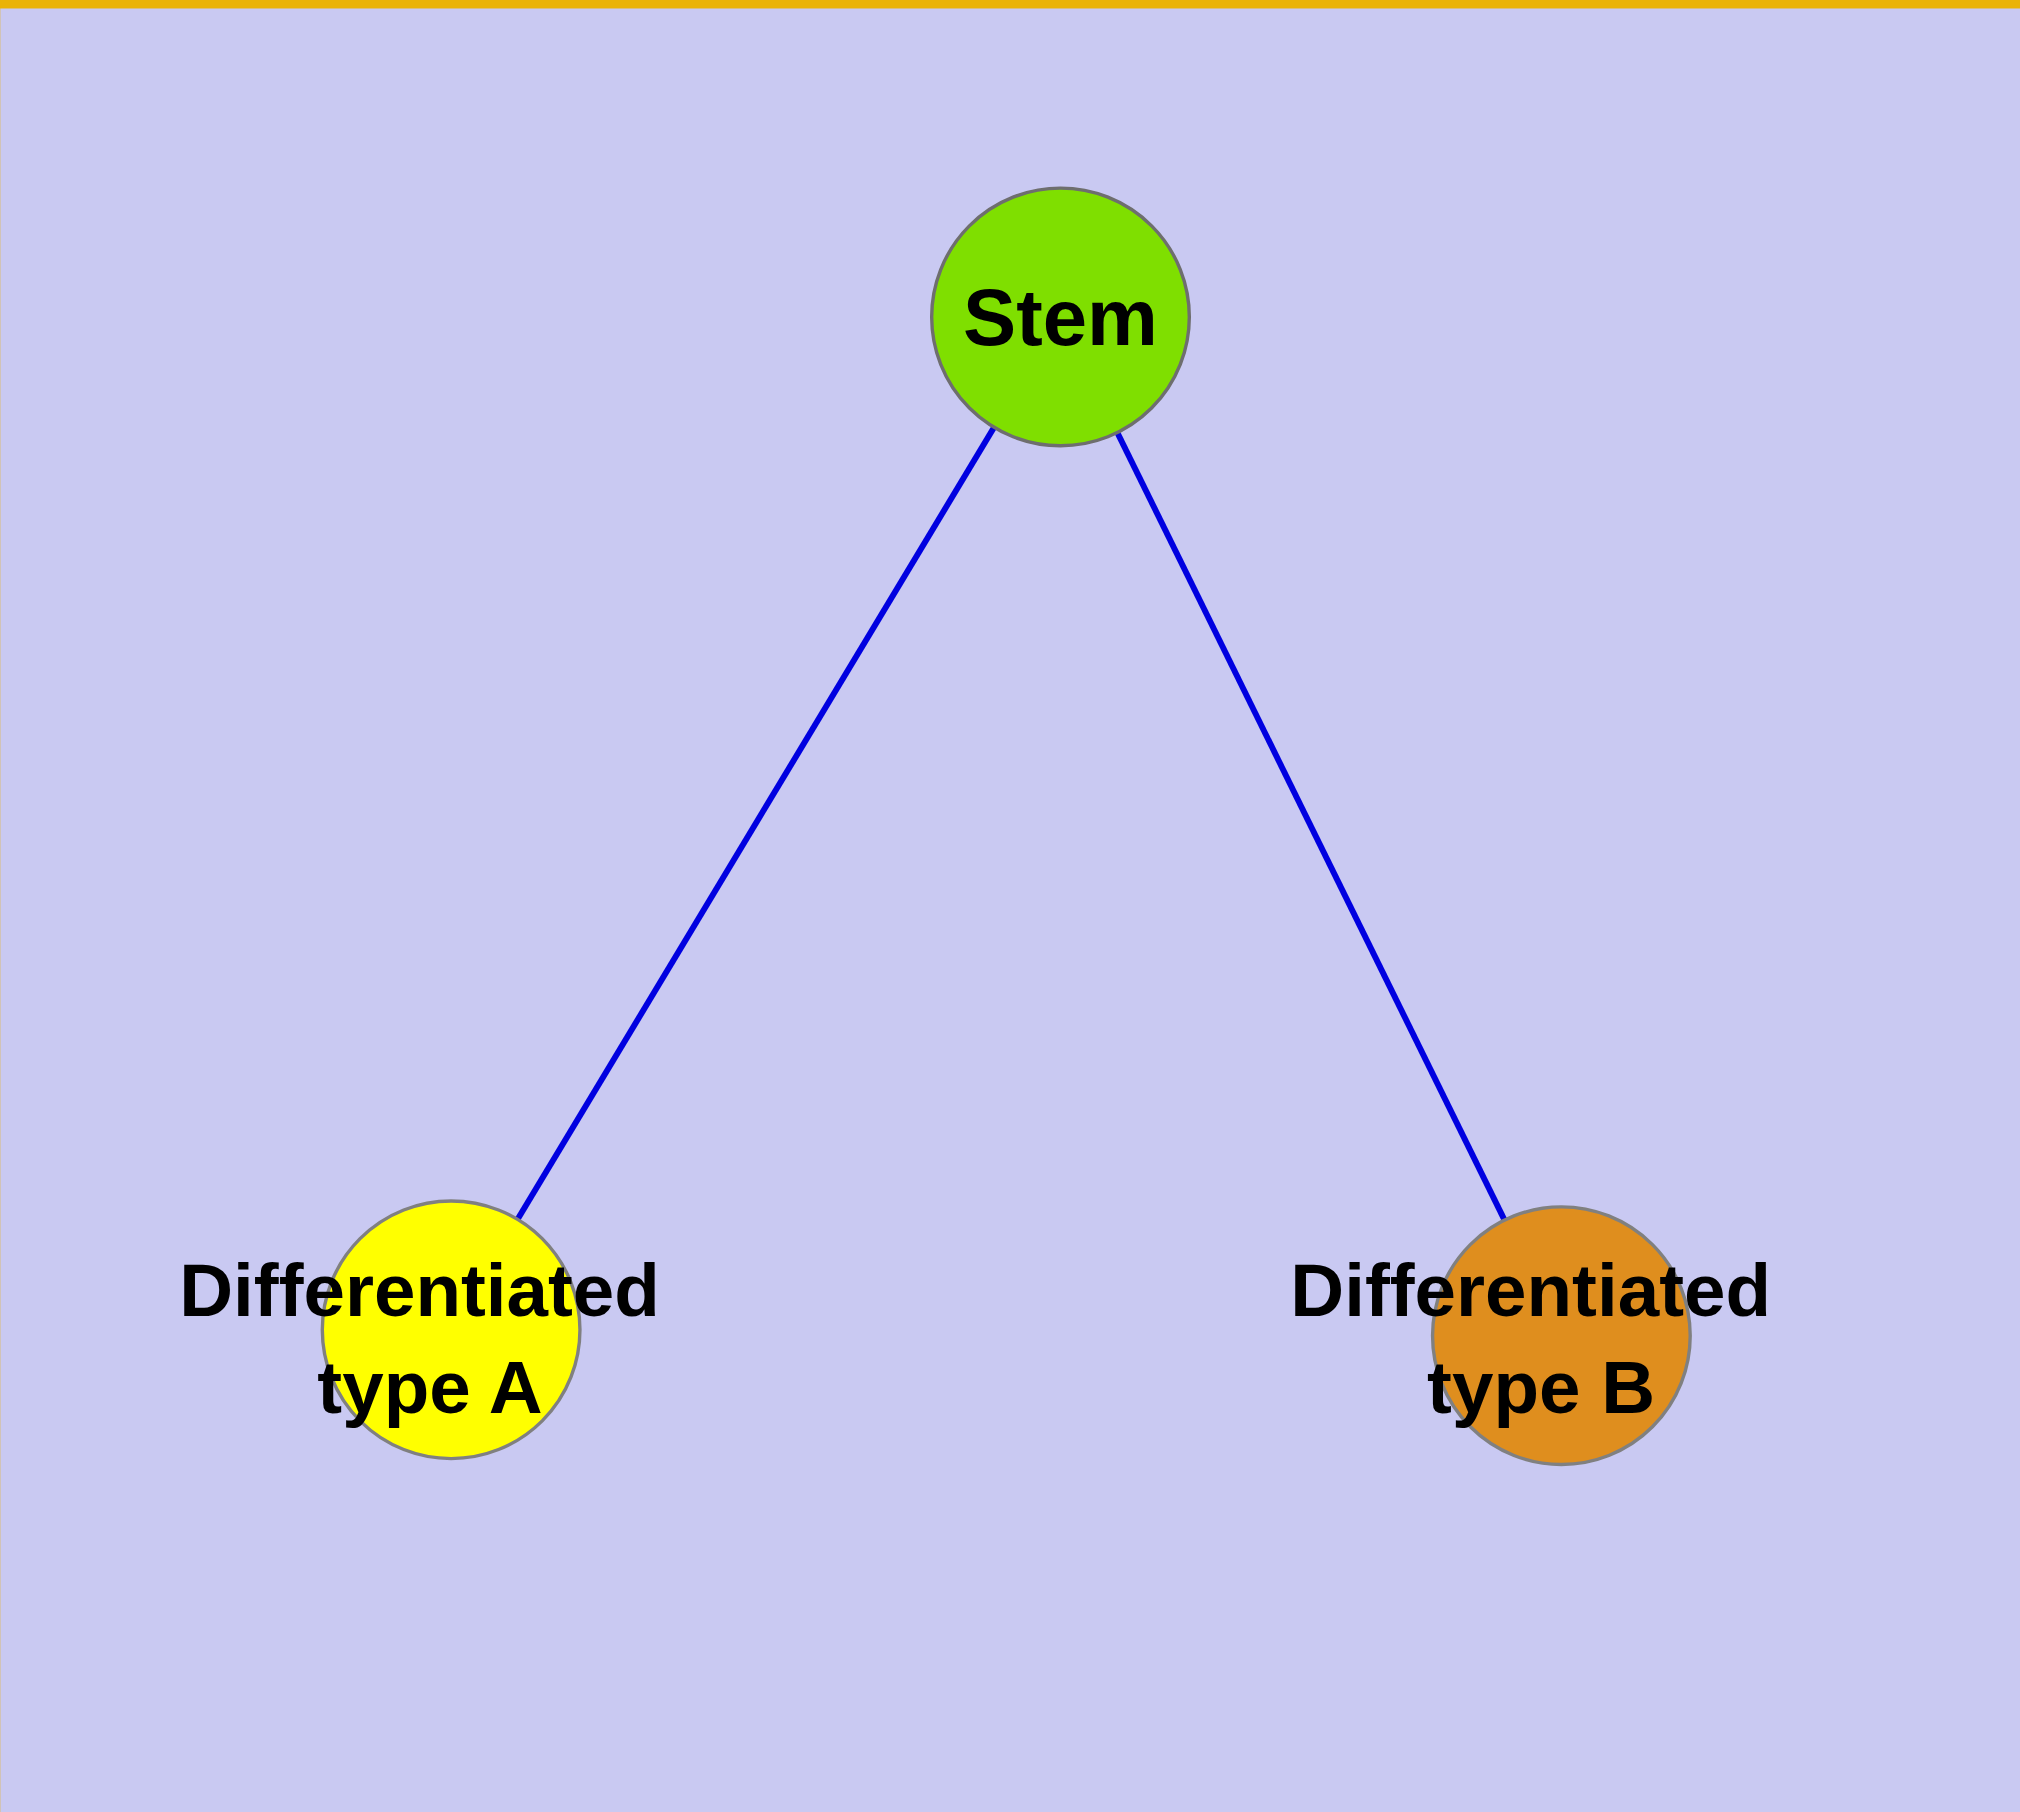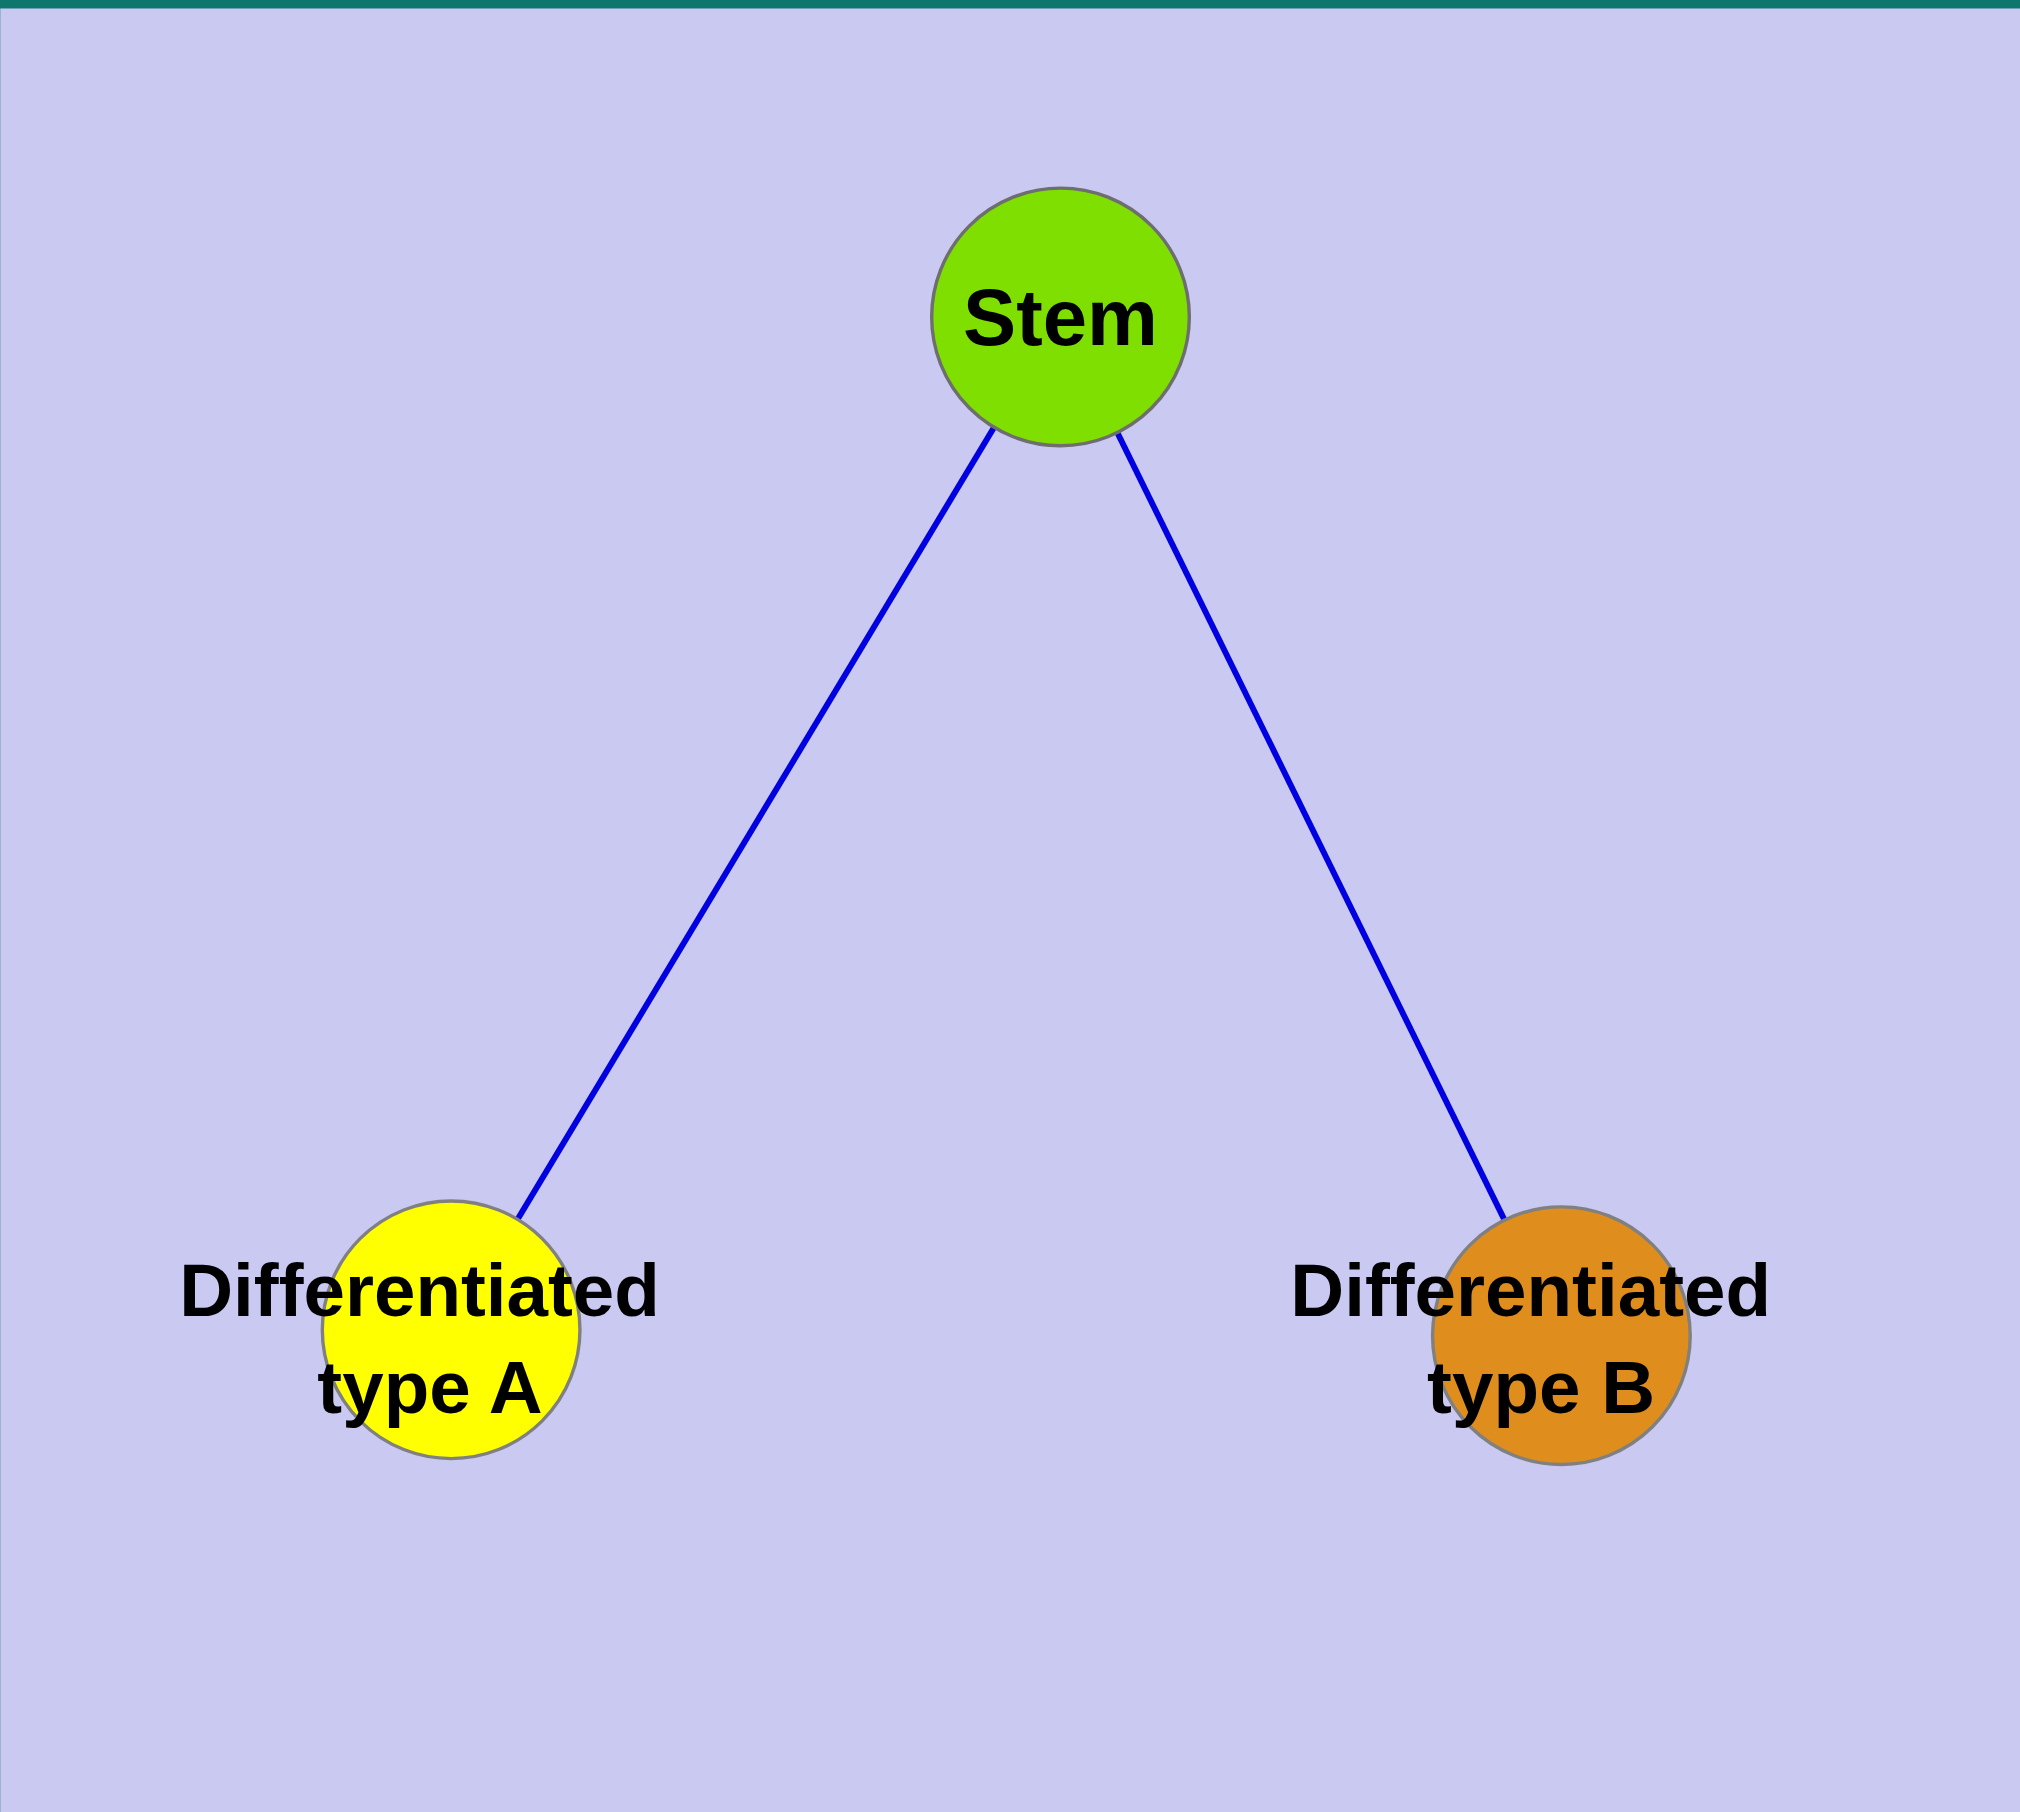--- a/index.html
+++ b/index.html
@@ -5,21 +5,21 @@
   html, body {
     margin: 0;
     padding: 0;
     background: #ffffff;
   }
   .page {
     width: 2021px;
     height: 1812px;
     position: relative;
     overflow: hidden;
-    background: #0f766e;
+    background: #eab308;
   }
   svg.diagram {
     display: block;
     width: 2021px;
     height: 1812px;
   }
   .node-label {
     font-family: "Liberation Sans", "DejaVu Sans", sans-serif;
     font-weight: bold;
     fill: #000000;

